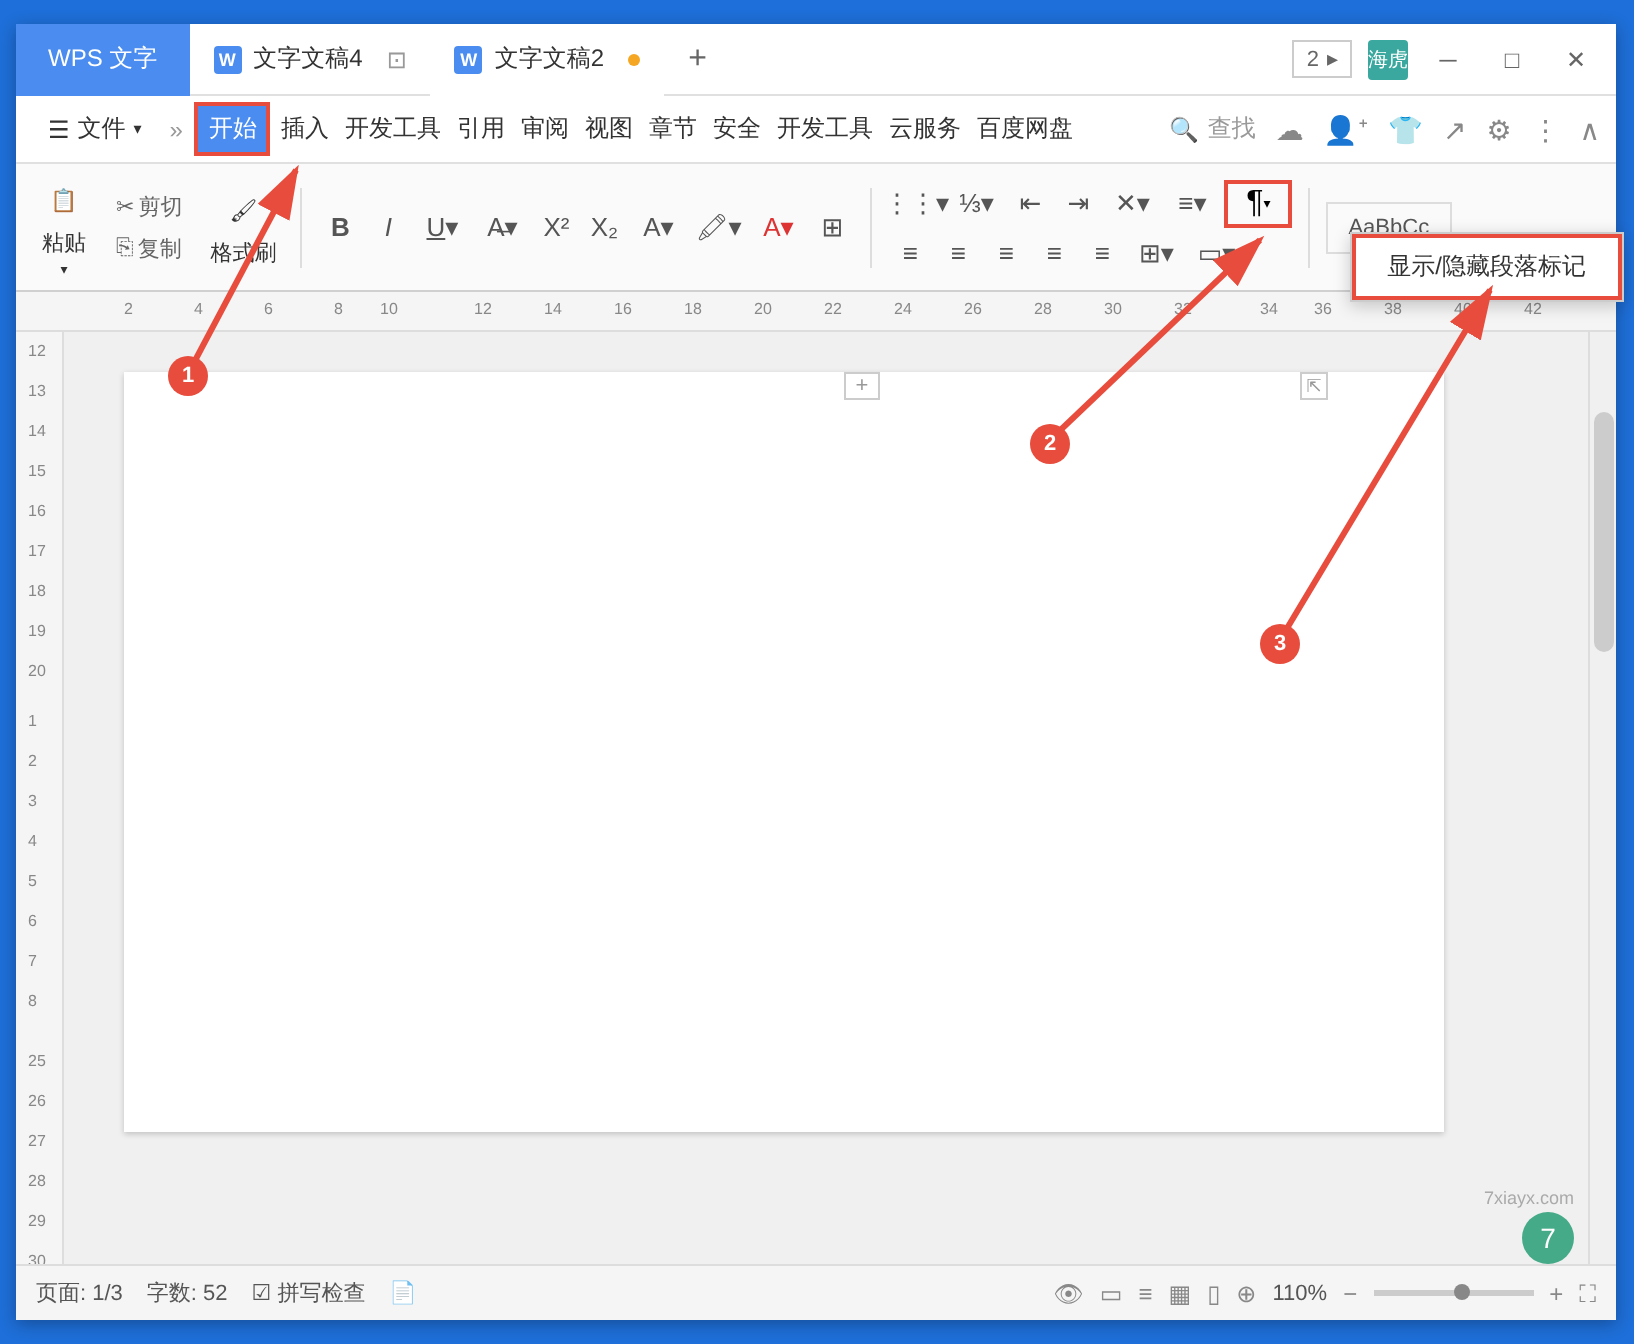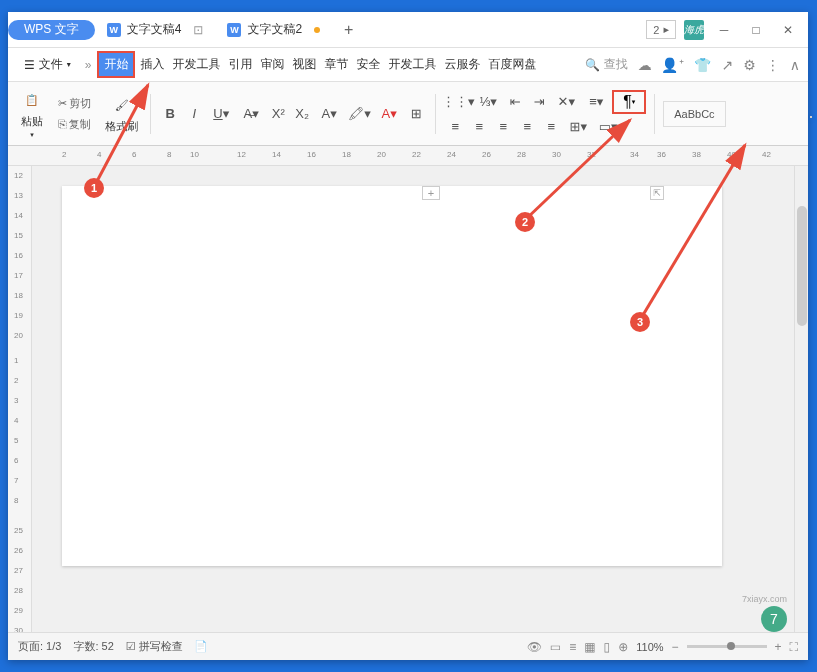--- a/index.html
+++ b/index.html
@@ -1,31 +1,31 @@
 <!DOCTYPE html>
 <html><head>
   <meta charset="utf-8">
   <style>
     * { margin: 0; padding: 0; box-sizing: border-box; font-family: "Microsoft YaHei", sans-serif; }
     body { width: 817px; height: 672px; background: #1e6fd9; overflow: hidden; position: relative; }
     .window { position: absolute; top: 12px; left: 8px; width: 800px; height: 648px; background: #fff; display: flex; flex-direction: column; box-shadow: 0 2px 8px rgba(0,0,0,0.3); }
     
     
     .titlebar { height: 36px; background: #fff; display: flex; align-items: center; border-bottom: 1px solid #e0e0e0; }
-    .tab { height: 20px; display: flex; align-items: center; padding: 0 12px; font-size: 12px; gap: 6px; position: relative; border-radius: 10px; }
+    .tab { height: 36px; display: flex; align-items: center; padding: 0 12px; font-size: 12px; gap: 6px; position: relative; }
     .tab-app { background: #4a8cef; color: #fff; font-weight: 500; padding: 0 16px; }
     .tab-doc { color: #333; cursor: pointer; }
     .tab-active { background: #fff; }
     .tab-icon { width: 14px; height: 14px; background: #4a8cef; border-radius: 2px; display: flex; align-items: center; justify-content: center; color: #fff; font-size: 9px; font-weight: bold; }
     .tab-close { margin-left: 6px; color: #999; cursor: pointer; }
     .tab-dot { width: 6px; height: 6px; background: #f5a623; border-radius: 50%; margin-left: 6px; }
     .tab-add { padding: 0 12px; color: #666; font-size: 16px; cursor: pointer; }
     .titlebar-right { margin-left: auto; display: flex; align-items: center; gap: 8px; padding-right: 8px; }
     .pager { border: 1px solid #ccc; padding: 2px 6px; font-size: 11px; color: #666; display: flex; align-items: center; gap: 4px; }
-    .avatar { width: 20px; height: 20px; background: #3aa89e; color: #fff; font-size: 10px; display: flex; align-items: center; justify-content: center; border-radius: 2px; font-style: italic; }
+    .avatar { width: 20px; height: 20px; background: #3aa89e; color: #fff; font-size: 10px; display: flex; align-items: center; justify-content: center; border-radius: 2px; }
     .winbtn { width: 24px; height: 24px; display: flex; align-items: center; justify-content: center; color: #666; cursor: pointer; font-size: 12px; }
     
     
     .menubar { height: 34px; display: flex; align-items: center; padding: 0 8px; gap: 2px; font-size: 12px; border-bottom: 1px solid #e0e0e0; }
     .menu-file { display: flex; align-items: center; gap: 4px; padding: 4px 8px; color: #333; cursor: pointer; }
     .menu-tab { padding: 4px 3px; color: #333; cursor: pointer; font-size: 12px; }
     .menu-tab-active { background: #4a8cef; color: #fff; border: 2px solid #e74c3c; padding: 3px 5px; }
     .menu-right { margin-left: auto; display: flex; align-items: center; gap: 10px; }
     .search-area { display: flex; align-items: center; gap: 4px; color: #999; font-size: 12px; }
     .toolbar-icon { color: #888; font-size: 14px; cursor: pointer; }
@@ -289,20 +289,21 @@
       <div class="zoom-slider">
           <div class="zoom-thumb"></div>
         </div>
       <span class="status-icon">+</span>
       <span class="status-icon">⛶</span>
     </div>
   </div>
 </div>
 
 <div class="dropdown">
+  <div class="dropdown-item dropdown-item-hl">显示/隐藏段落标记</div>
 </div>
 
 <svg class="arrow-svg" width="817" height="672">
   <defs>
     <marker id="arrowhead" markerWidth="10" markerHeight="10" refX="8" refY="3" orient="auto">
       <polygon points="0 0, 9 3, 0 6" fill="#e74c3c"></polygon>
     </marker>
   </defs>
   <line x1="95" y1="185" x2="148" y2="85" stroke="#e74c3c" stroke-width="3" marker-end="url(#arrowhead)"></line>
   <line x1="525" y1="220" x2="630" y2="120" stroke="#e74c3c" stroke-width="3" marker-end="url(#arrowhead)"></line>

